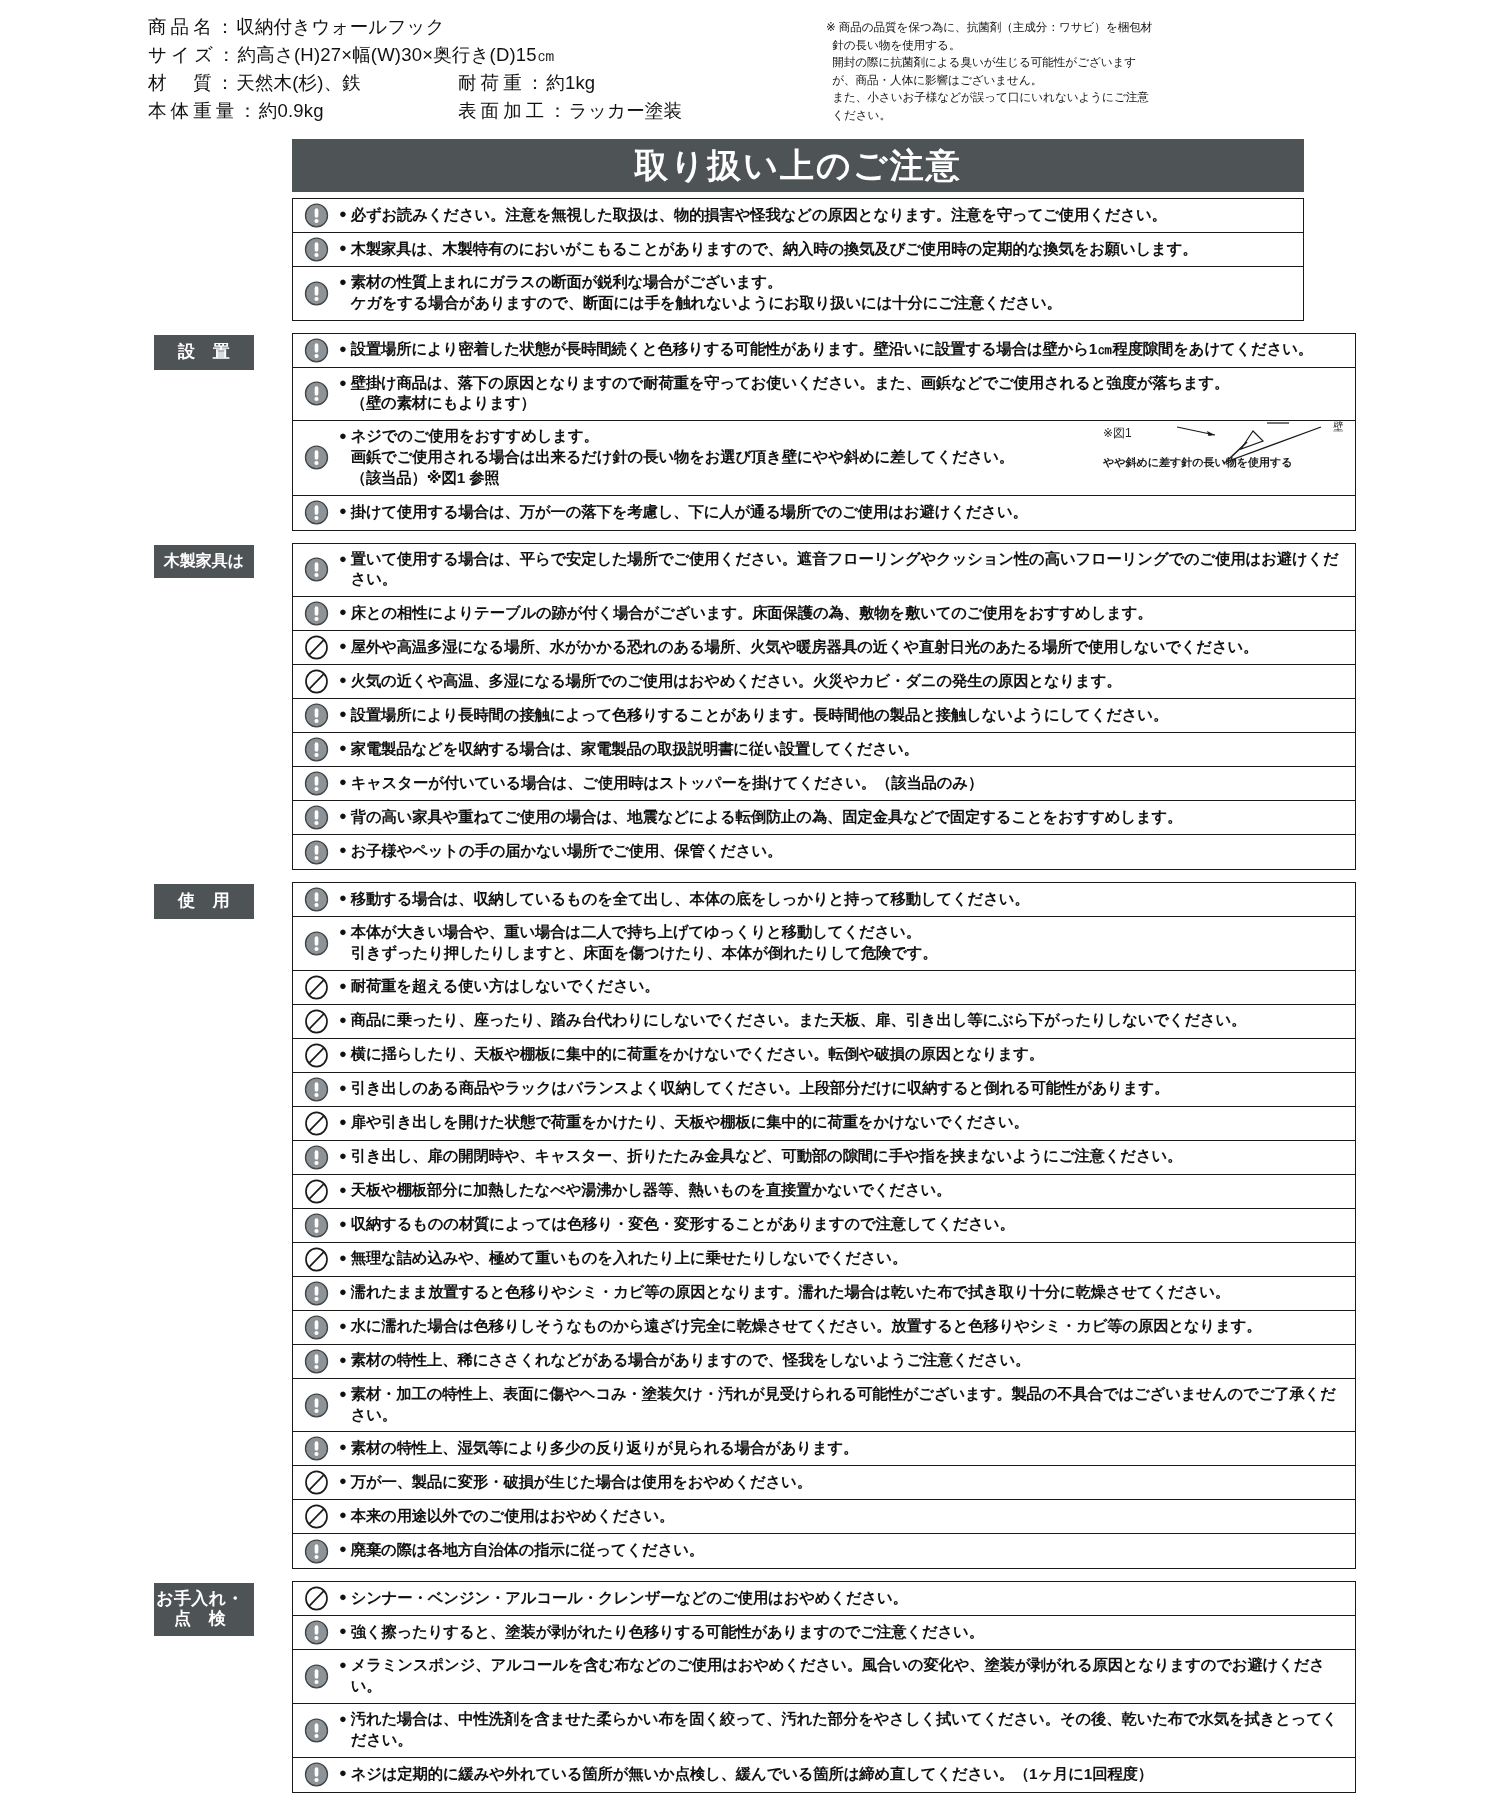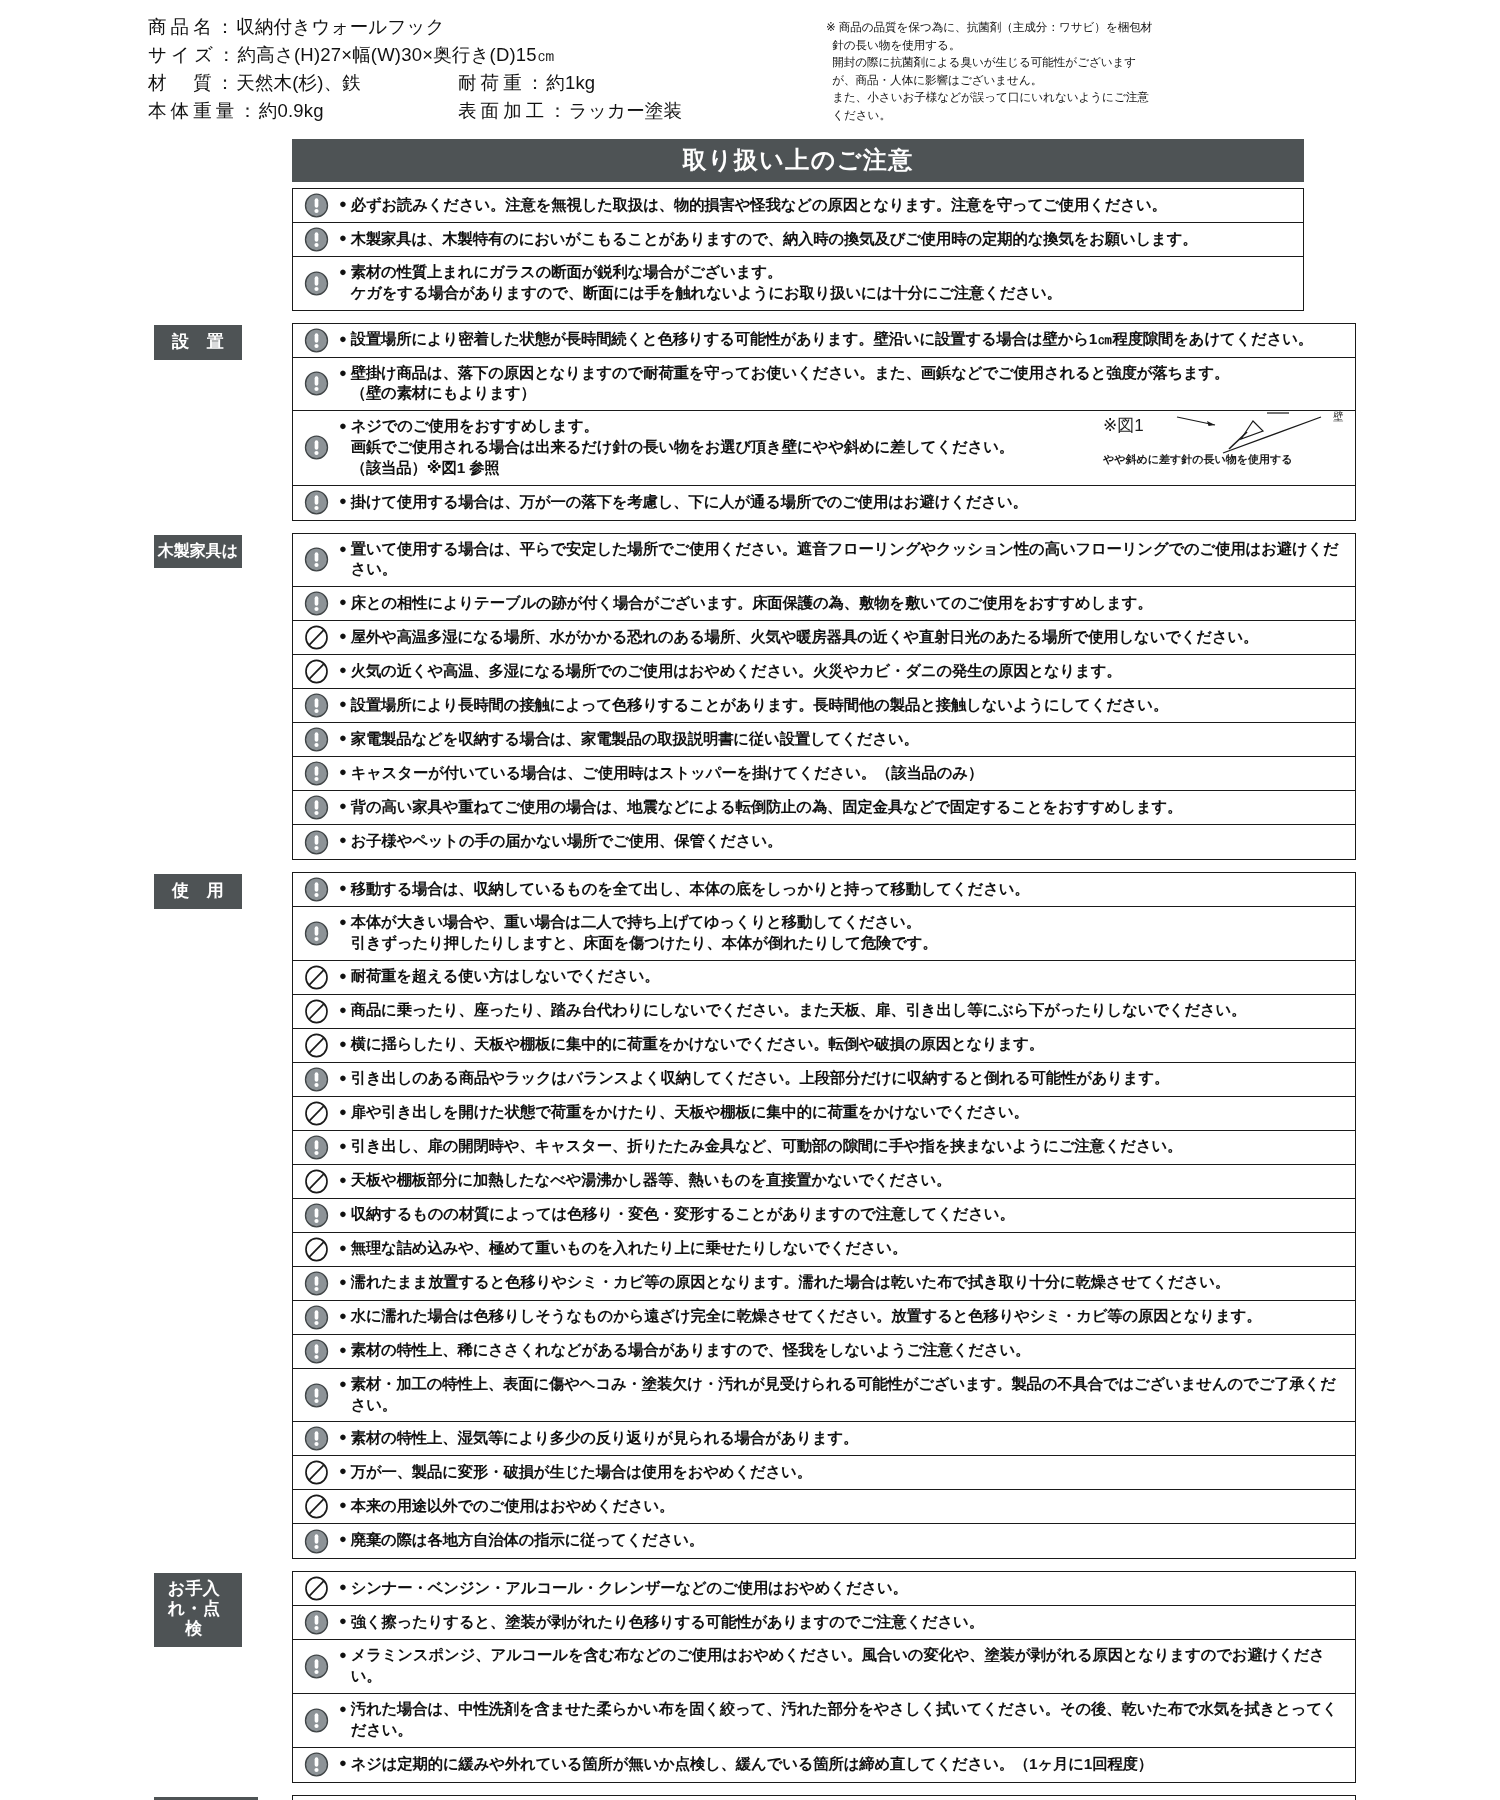--- a/index.html
+++ b/index.html
@@ -94,21 +94,21 @@
     width: 1212px;
     padding-left: 148px;
     padding-right: 0;
   }
 
   .title-bar {
     width: 1012px;
     background: #4e5355;
     color: #ffffff;
     text-align: center;
-    font-size: 24px;
+    font-size: 34px;
     font-weight: bold;
     letter-spacing: 0.06em;
     padding: 9px 0 10px 0;
     line-height: 1;
   }
 
   
   .rowsbox {
     border: 1.6px solid #1a1a1a;
     width: 1012px;
@@ -165,21 +165,21 @@
     justify-content: flex-start;
     padding-top: 2px;
   }
 
   .sec-label {
     background: #4e5355;
     color: #ffffff;
     font-size: 17px;
     font-weight: bold;
     padding: 7px 0 8px 0;
-    width: 88px;
+    width: 100px;
     text-align: center;
     line-height: 1.18;
     letter-spacing: 0.02em;
     margin-left: 10px;
   }
   .sec-label.tight { letter-spacing: 0.0em; font-size: 16px; }
   .sec-label.two-line { padding: 6px 8px 7px 0; }
   .sec-label.small { font-size: 14.5px; letter-spacing: -0.01em; }
 
   .sec-rows {
@@ -201,21 +201,21 @@
   
   .fig-row { position: relative; }
   .fig1 {
     flex: 0 0 258px;
     position: relative;
     font-size: 11px;
     padding: 4px 4px 2px 6px;
     line-height: 1.35;
     font-weight: normal;
   }
-  .fig1 .f-title { font-size: 17px; font-weight: normal; }
+  .fig1 .f-title { font-size: 12px; font-weight: normal; }
   .fig1 .f-cap { font-size: 11px; font-weight: bold; margin-top: 14px; }
   .fig1 svg { position: absolute; top: -2px; left: 74px; }
 </style>
 </head>
 <body>
 
 <div class="page">
 
   <div class="header">
     <div class="spec-table">

